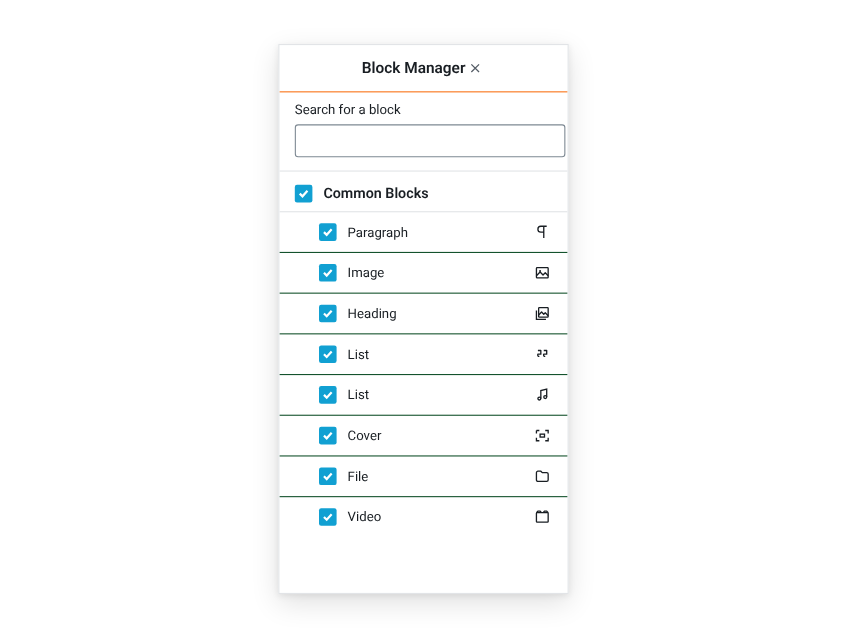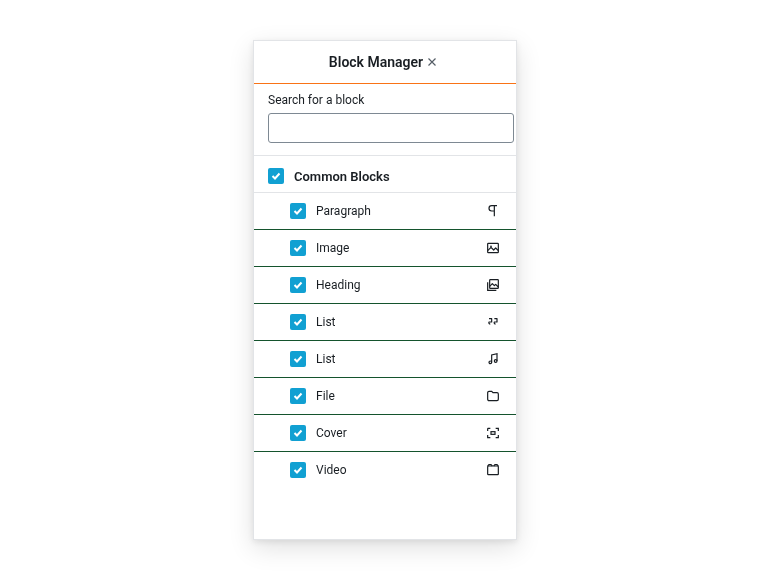--- a/index.html
+++ b/index.html
@@ -226,49 +226,49 @@
           </svg>
         </div>
   </div>
 
   <div class="block-item">
     <div class="checkbox">
       <svg viewBox="0 0 24 24" width="12" height="12" fill="none" stroke="#fff" stroke-width="4">
         <path d="M5 12 L10 17 L19 7"></path>
       </svg>
     </div>
-    <div class="block-label">File</div>
-    <div class="block-icon">
-          <svg width="16" height="16" viewBox="0 0 24 24" fill="none" stroke="currentColor" stroke-width="1.8">
-            <path d="M4 7a2 2 0 0 1 2-2h4l2 2h6a2 2 0 0 1 2 2v8a2 2 0 0 1-2 2H6a2 2 0 0 1-2-2z"></path>
-          </svg>
-        </div>
-  </div>
-
-  <div class="block-item">
-    <div class="checkbox">
-      <svg viewBox="0 0 24 24" width="12" height="12" fill="none" stroke="#fff" stroke-width="4">
-        <path d="M5 12 L10 17 L19 7"></path>
-      </svg>
-    </div>
     <div class="block-label">Cover</div>
     <div class="block-icon">
           <svg width="16" height="16" viewBox="0 0 24 24" fill="none" stroke="currentColor" stroke-width="1.8">
             <path d="M4 5h4 M16 5h4v4 M20 15v4h-4 M8 19H4v-4 M4 9V5"></path>
             <rect x="9" y="10" width="6" height="4"></rect>
           </svg>
         </div>
   </div>
 
   <div class="block-item">
     <div class="checkbox">
       <svg viewBox="0 0 24 24" width="12" height="12" fill="none" stroke="#fff" stroke-width="4">
         <path d="M5 12 L10 17 L19 7"></path>
       </svg>
     </div>
+    <div class="block-label">File</div>
+    <div class="block-icon">
+          <svg width="16" height="16" viewBox="0 0 24 24" fill="none" stroke="currentColor" stroke-width="1.8">
+            <path d="M4 7a2 2 0 0 1 2-2h4l2 2h6a2 2 0 0 1 2 2v8a2 2 0 0 1-2 2H6a2 2 0 0 1-2-2z"></path>
+          </svg>
+        </div>
+  </div>
+
+  <div class="block-item">
+    <div class="checkbox">
+      <svg viewBox="0 0 24 24" width="12" height="12" fill="none" stroke="#fff" stroke-width="4">
+        <path d="M5 12 L10 17 L19 7"></path>
+      </svg>
+    </div>
     <div class="block-label">Video</div>
     <div class="block-icon">
           <svg width="16" height="16" viewBox="0 0 24 24" fill="none" stroke="currentColor" stroke-width="1.8">
             <rect x="4" y="6" width="16" height="13" rx="1"></rect>
             <path d="M4 6l2-2h3l2 2 M13 6l2-2h3l2 2"></path>
           </svg>
         </div>
   </div>
 </div>
 </div>

